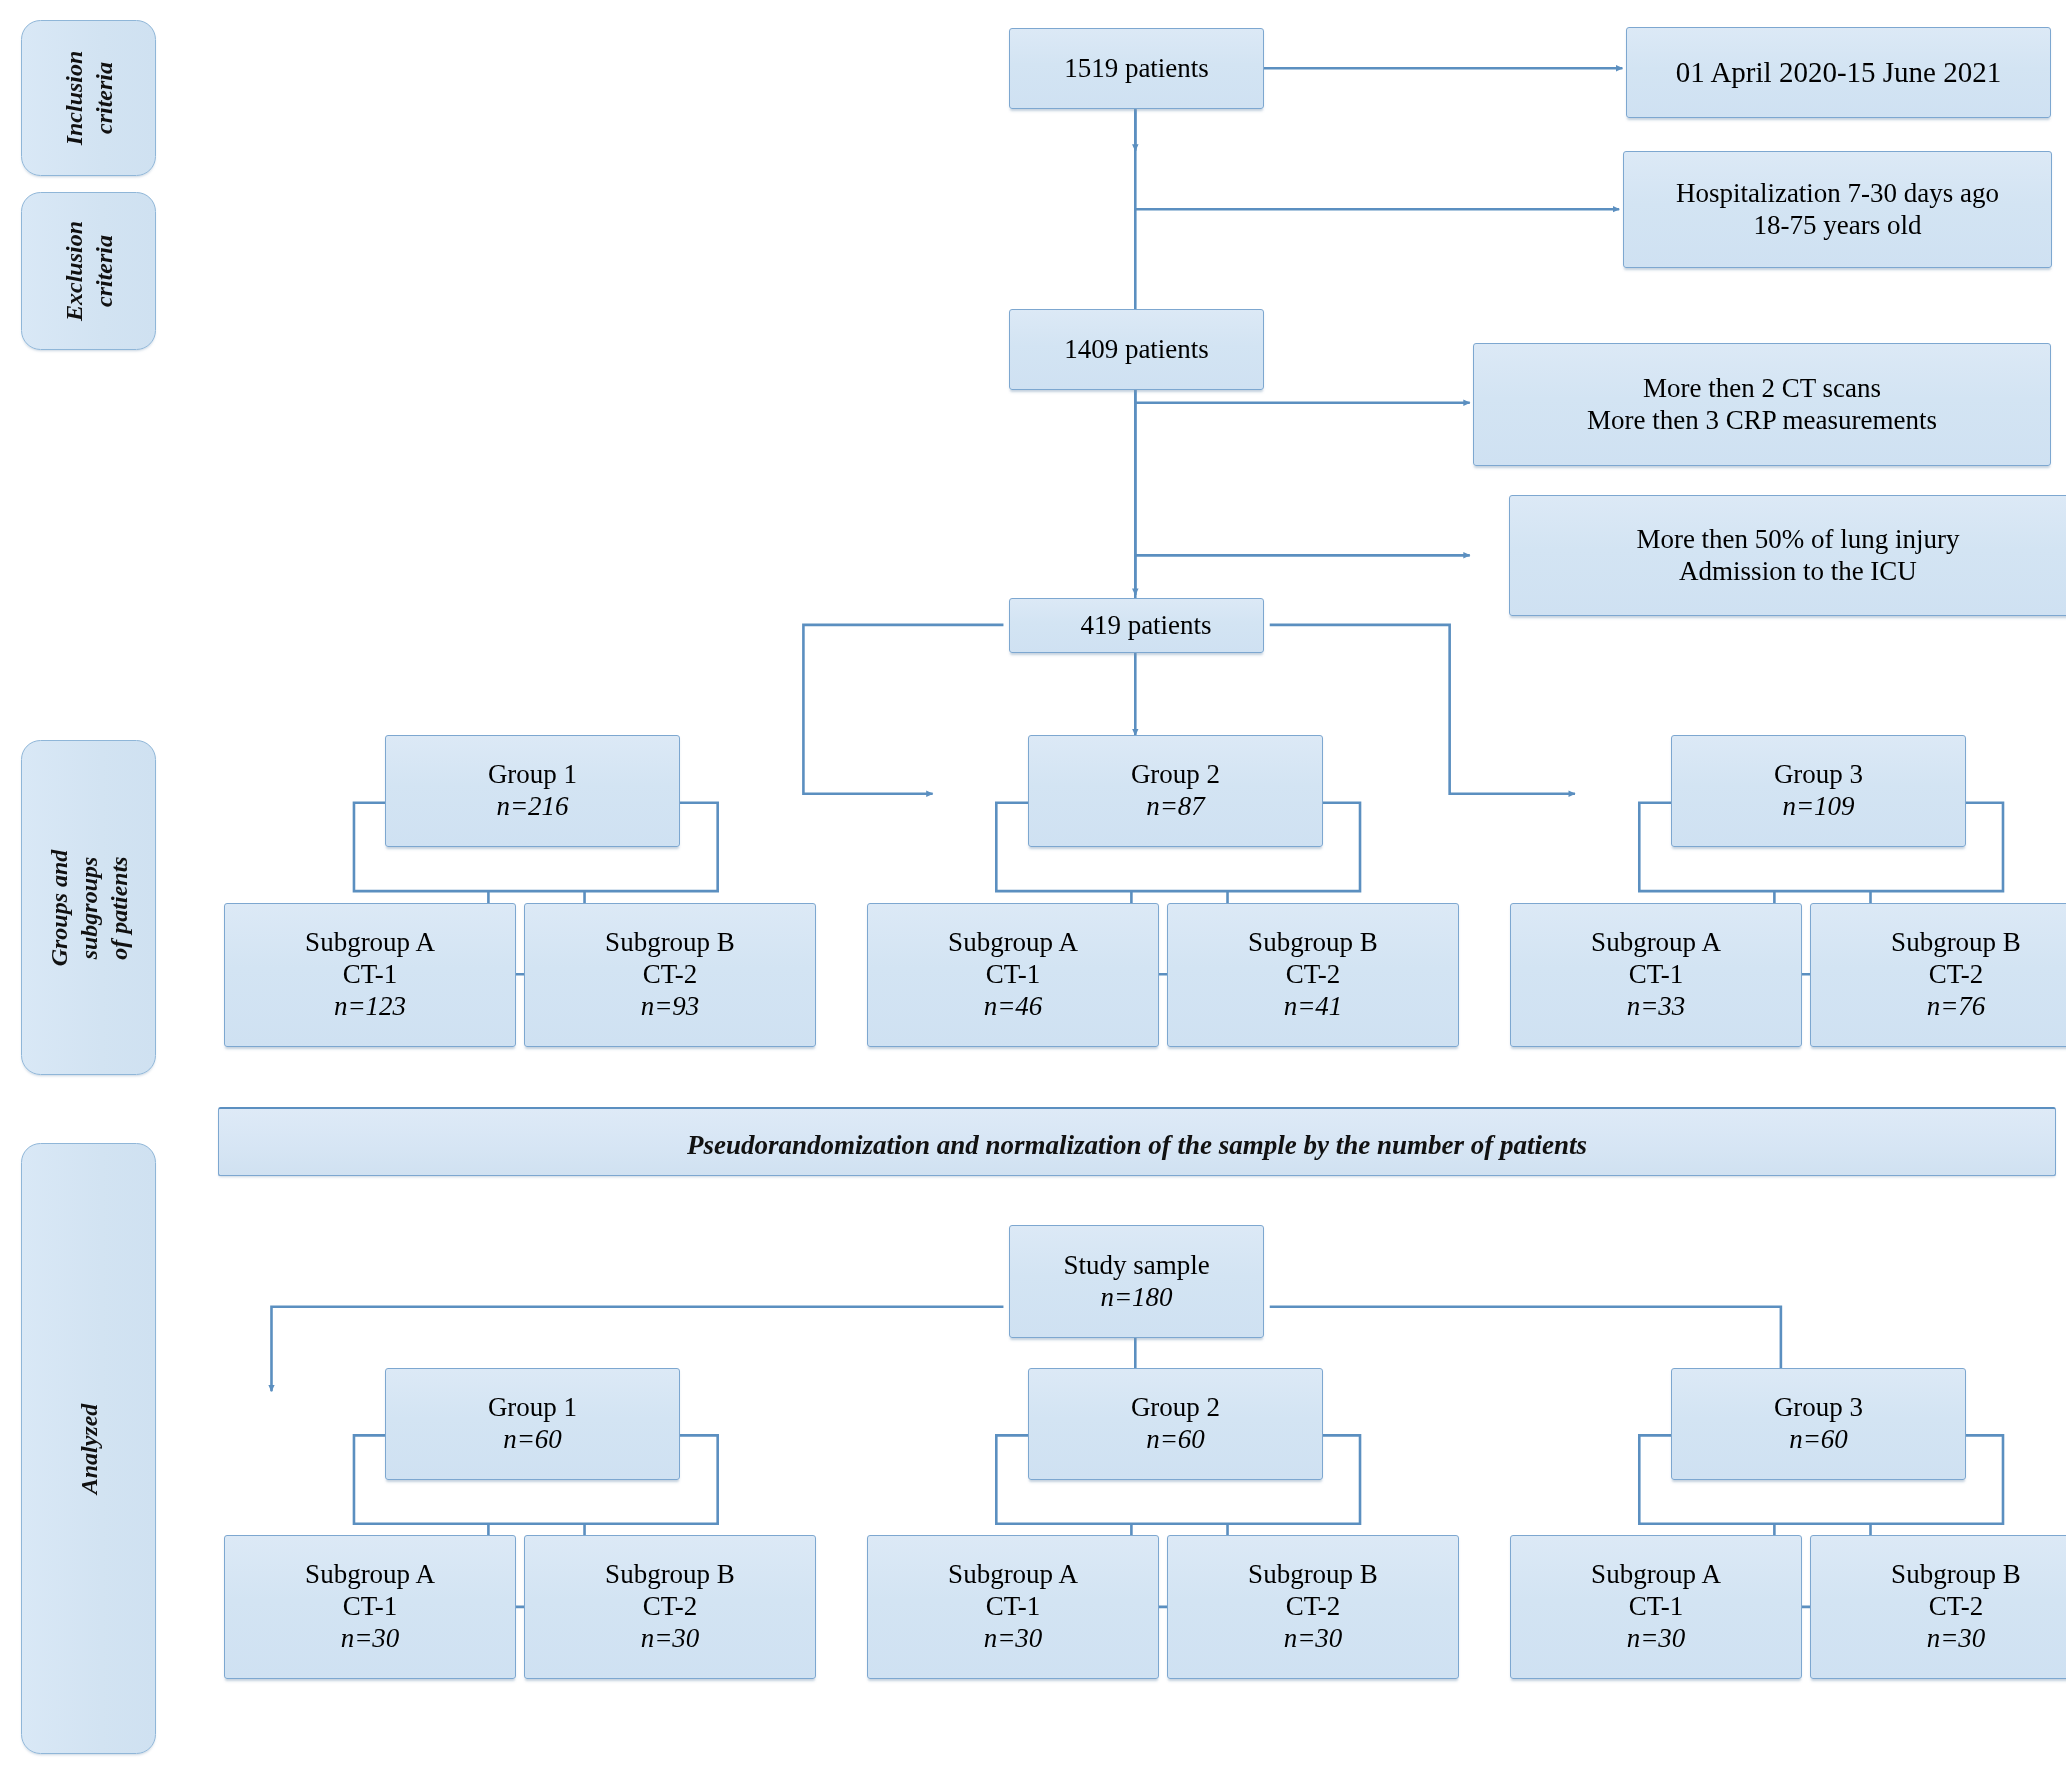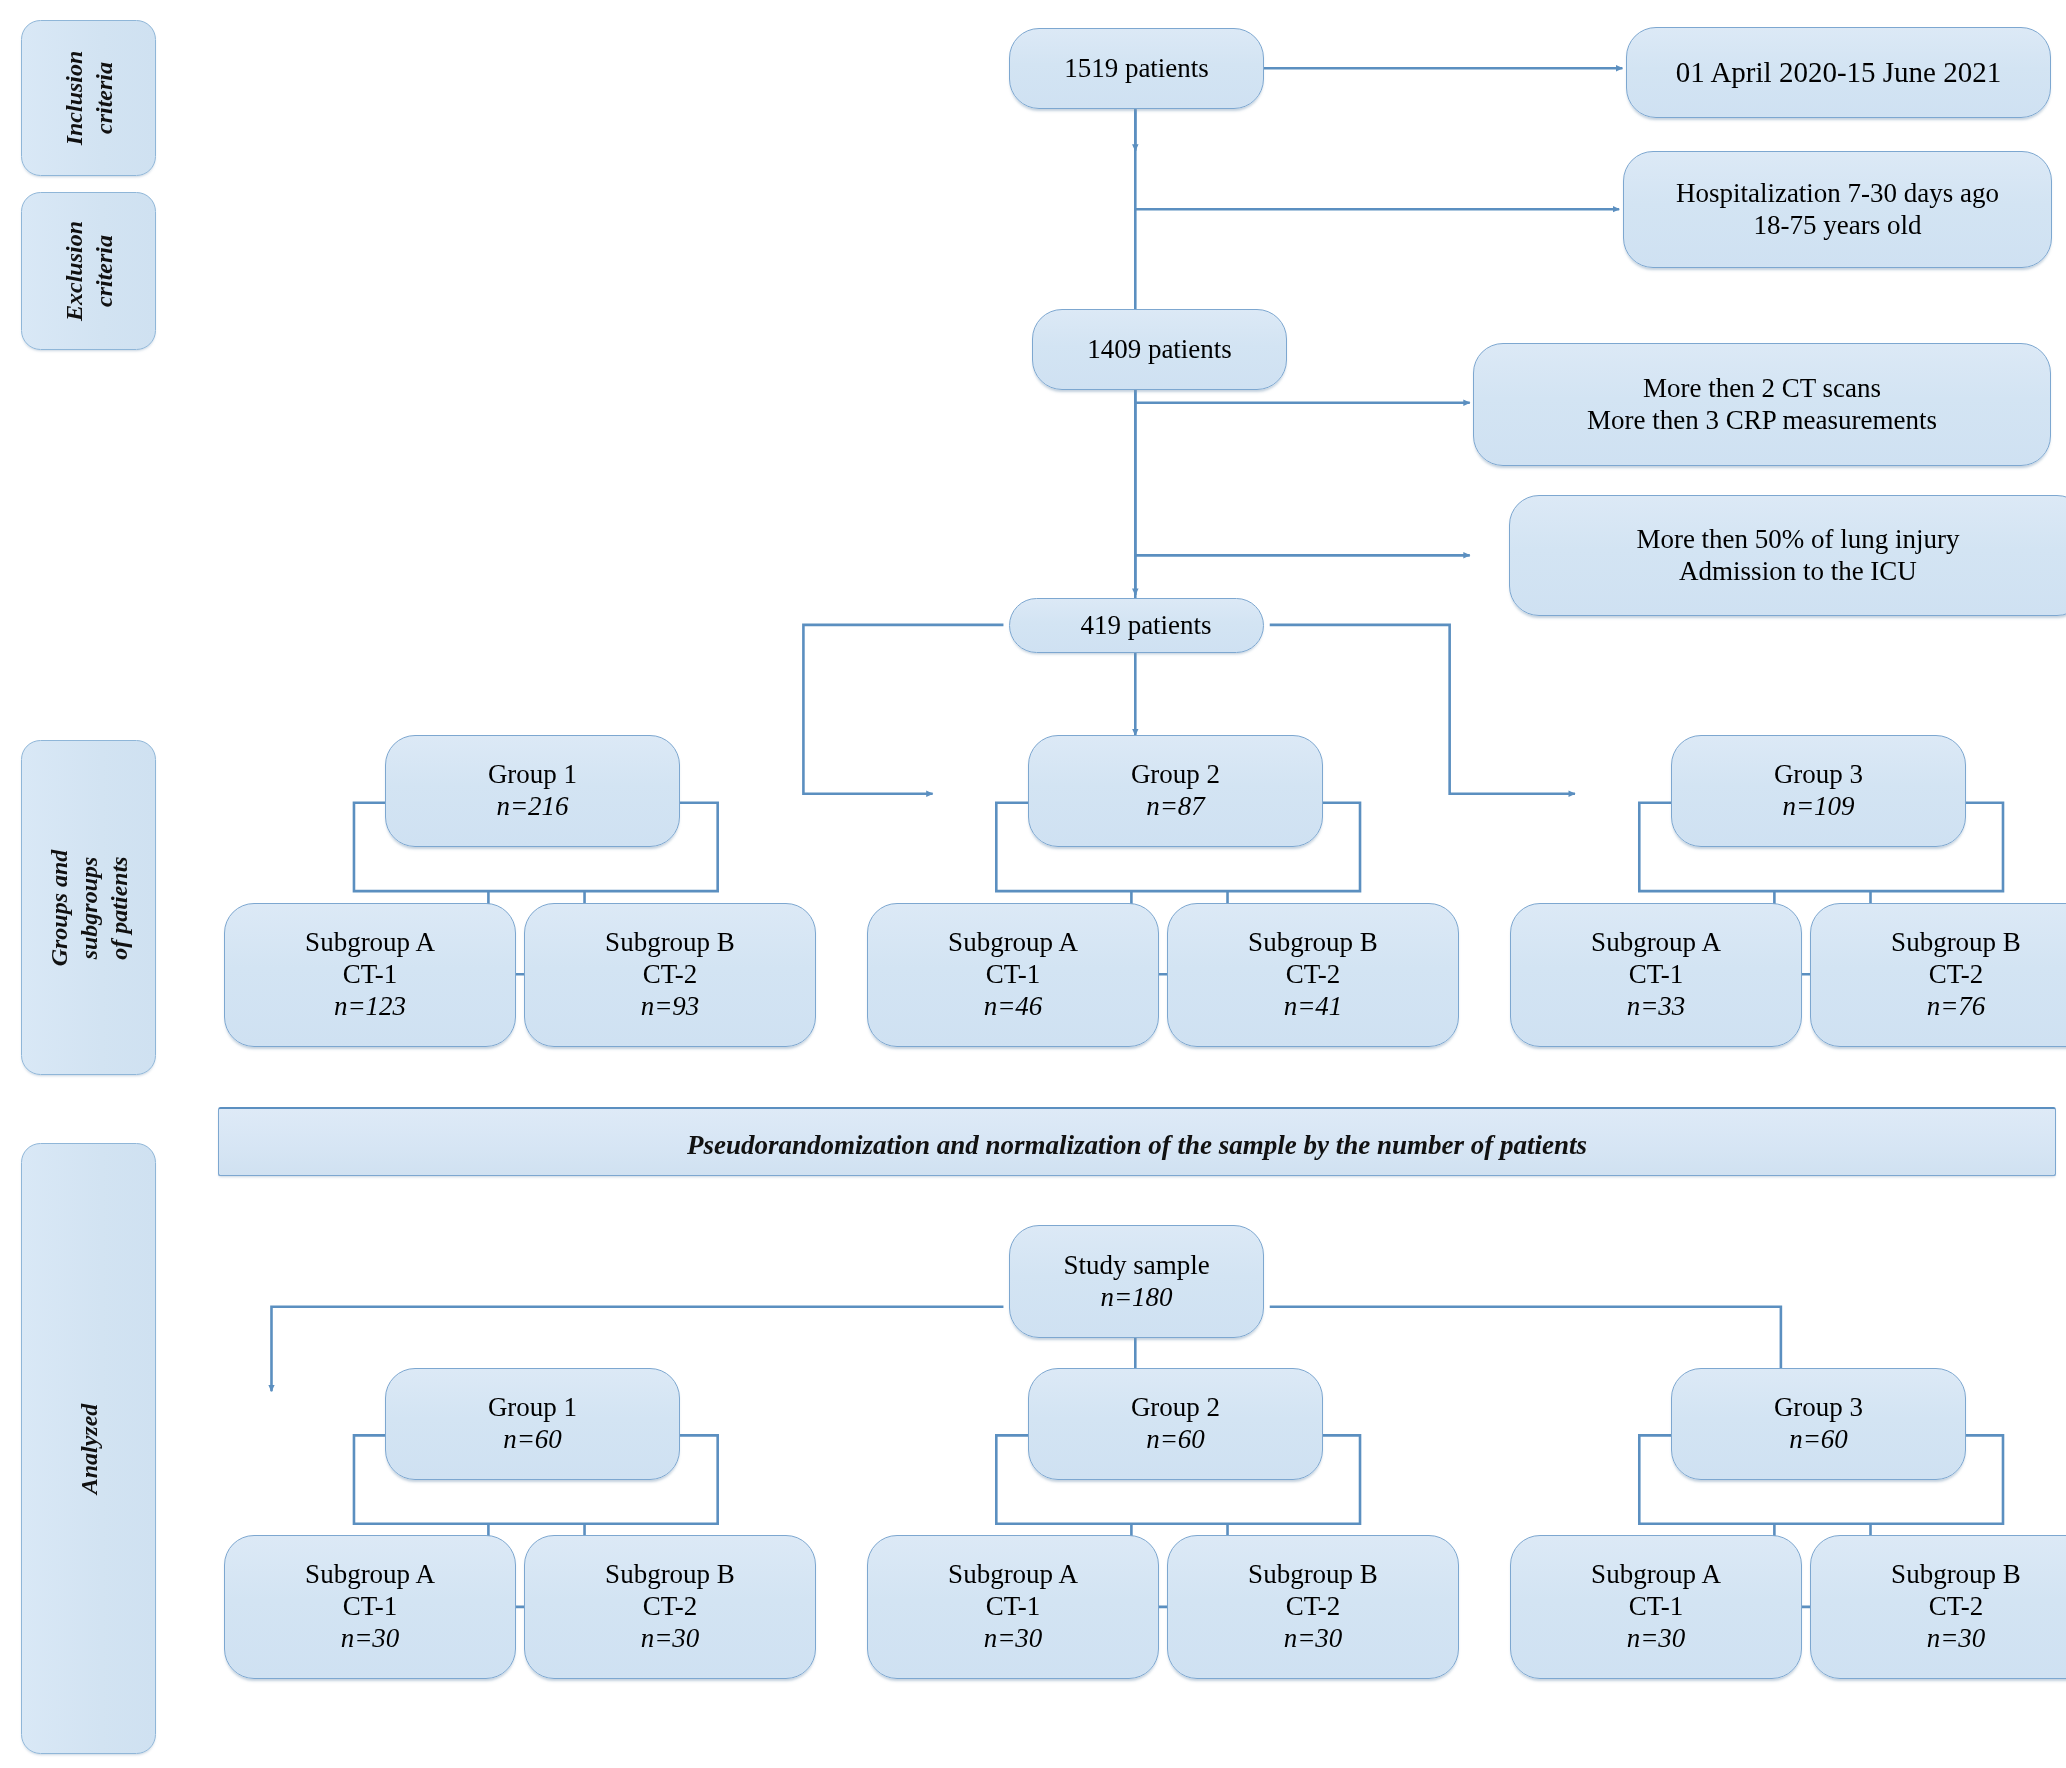--- a/index.html
+++ b/index.html
@@ -7,21 +7,21 @@
     font-family:"Liberation Serif", serif;
     width:2066px;height:1768px;position:relative;overflow:hidden;
   }
   #stage{position:absolute;left:0;top:0;width:2066px;height:1768px;}
   svg.edges{position:absolute;left:0;top:0;width:2066px;height:1768px;pointer-events:none;}
 
   .node{
     position:absolute;
     box-sizing:border-box;
     border:1.9px solid #7DA7D0;
-    border-radius:30px;
+    border-radius:3px;
     background:linear-gradient(180deg,#DCE9F6 0%,#D3E4F3 45%,#CFE1F2 100%);
     box-shadow:0 2.6px 2.6px -1.3px rgba(120,150,180,.45);
     display:flex;align-items:center;justify-content:center;
     text-align:center;
     color:#000;
     line-height:1.18;
     z-index:3;
   }
   .node .txt{padding:0 6.5px;}
   .node .l1{display:block;}
@@ -153,21 +153,21 @@
     <span class="txt">01 April 2020-15 June 2021</span>
   </div>
 
   <div class="node fs42" style="left:1623px;top:151px;width:429px;height:117px;">
     <span class="txt">
       <span class="l1">Hospitalization 7-30 days ago</span>
       <span class="l2">18-75 years old</span>
     </span>
   </div>
 
-  <div class="node fs42" style="left:1009px;top:309px;width:255px;height:81px;margin-left:23px;">
+  <div class="node fs42" style="left:1009px;top:309px;width:255px;height:81px;">
     <span class="txt">1409 patients</span>
   </div>
 
   <div class="node fs42" style="left:1473px;top:343px;width:578px;height:123px;">
     <span class="txt">
       <span class="l1">More then 2 CT scans</span>
       <span class="l2">More then 3 CRP measurements</span>
     </span>
   </div>
 

